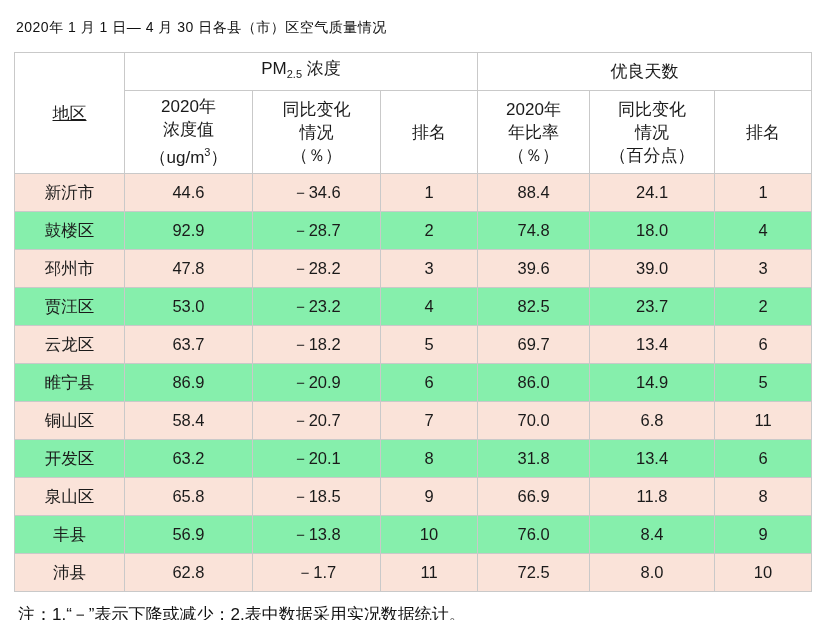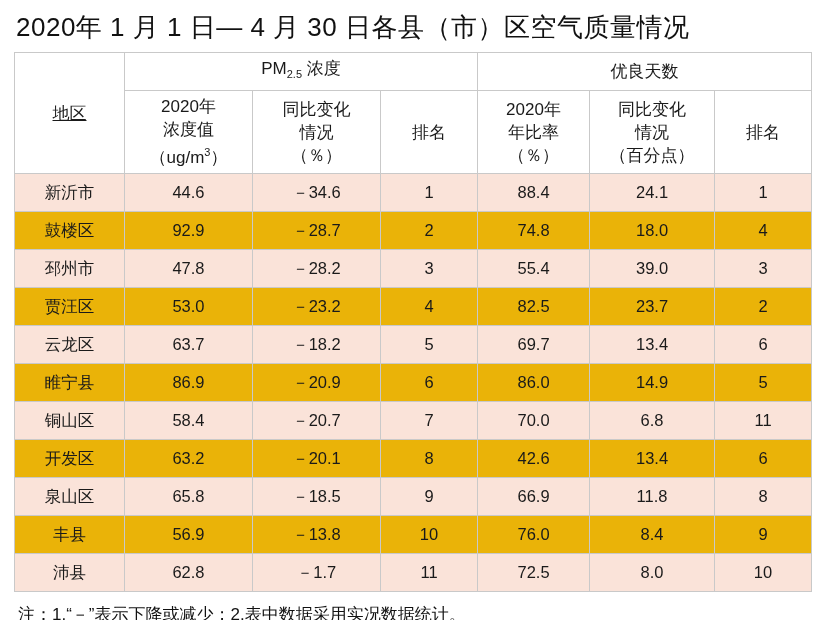--- a/index.html
+++ b/index.html
@@ -15,21 +15,21 @@
     overflow: hidden;
   }
   .page {
     position: relative;
     width: 825px;
     height: 620px;
     box-sizing: border-box;
     padding: 10px 14px 0 14px;
   }
   .title {
-    font-size: 26px;
+    font-size: 14px;
     line-height: 30px;
     letter-spacing: 0.5px;
     color: #111111;
     margin: 2px 0 10px 2px;
     white-space: nowrap;
   }
   table.aq {
     border-collapse: collapse;
     table-layout: fixed;
     width: 797px;
@@ -77,21 +77,21 @@
     vertical-align: super;
   }
   table.aq tbody td {
     height: 35px;
     font-size: 16.5px;
   }
   tbody tr.odd td {
     background: #fae3d9;
   }
   tbody tr.even td {
-    background: #eab308;
+    background: #86efac;
   }
   tbody td.region {
     font-size: 16.5px;
     margin-left: 12px;
   }
   .note {
     margin: 10px 0 0 4px;
     font-size: 17px;
     line-height: 26px;
     color: #111111;
@@ -165,21 +165,21 @@
           <td>2</td>
           <td>74.8</td>
           <td>18.0</td>
           <td>4</td>
         </tr>
         <tr class="odd">
           <td class="region">邳州市</td>
           <td>47.8</td>
           <td>－28.2</td>
           <td>3</td>
-          <td>55.4</td>
+          <td>39.6</td>
           <td>39.0</td>
           <td>3</td>
         </tr>
         <tr class="even">
           <td class="region">贾汪区</td>
           <td>53.0</td>
           <td>－23.2</td>
           <td>4</td>
           <td>82.5</td>
           <td>23.7</td>
@@ -210,21 +210,21 @@
           <td>7</td>
           <td>70.0</td>
           <td>6.8</td>
           <td>11</td>
         </tr>
         <tr class="even">
           <td class="region">开发区</td>
           <td>63.2</td>
           <td>－20.1</td>
           <td>8</td>
-          <td>42.6</td>
+          <td>31.8</td>
           <td>13.4</td>
           <td>6</td>
         </tr>
         <tr class="odd">
           <td class="region">泉山区</td>
           <td>65.8</td>
           <td>－18.5</td>
           <td>9</td>
           <td>66.9</td>
           <td>11.8</td>

